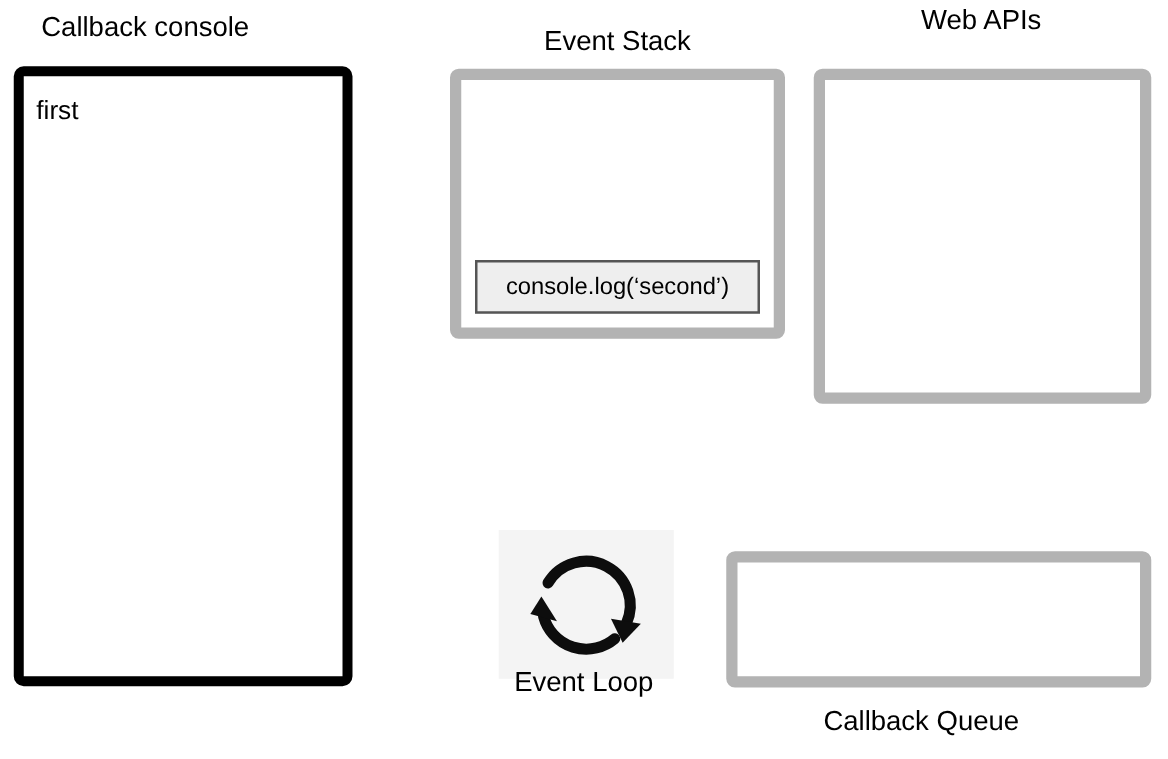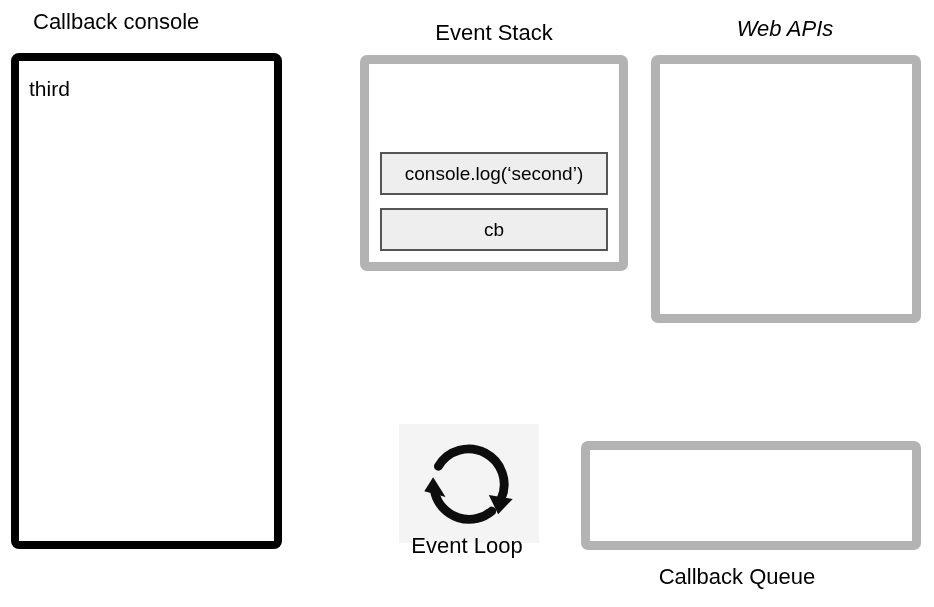--- a/index.html
+++ b/index.html
@@ -36,21 +36,21 @@
   
   .gray-box {
     position: absolute;
     border: 9px solid #b3b3b3;
     border-radius: 7px;
     box-sizing: border-box;
     background: #ffffff;
   }
   #cs-title { left: 392px; top: 20px; width: 204px; }
   #cs-box   { left: 360px; top: 55px; width: 268px; height: 216px; }
-  #wa-title { left: 683px; top: 16px; width: 204px; font-style: italic; }
+  #wa-title { left: 683px; top: 3px; width: 204px; }
   #wa-box   { left: 651px; top: 55px; width: 270px; height: 268px; }
   #cq-box   { left: 581px; top: 441px; width: 340px; height: 109px; }
   #cq-title { left: 635px; top: 564px; width: 204px; }
   #el-title { left: 365px; top: 533px; width: 204px; }
 
   
   #frames {
     position: absolute;
     left: 11px; right: 11px; bottom: 11px;
     display: flex; flex-direction: column; gap: 13px;
@@ -74,28 +74,27 @@
   }
   #el-icon svg { display: block; }
 </style>
 </head>
 <body>
 
 <div>
 
   <div class="title" id="bc-title">Callback console</div>
   <div id="console-box">
-    <div class="console-line">third</div>
+    <div class="console-line">first</div>
   </div>
 
   <div class="title centered" id="cs-title">Event Stack</div>
   <div class="gray-box" id="cs-box">
     <div id="frames">
       <div class="frame">console.log(‘second’)</div>
-      <div class="frame">cb</div>
     </div>
   </div>
 
   <div class="title centered" id="wa-title">Web APIs</div>
   <div class="gray-box" id="wa-box"></div>
 
   <div id="el-icon">
     <span>
       <svg width="106" height="104" viewBox="0 0 100 100">
         <g fill="none" stroke="#0d0d0d" stroke-width="8.5" stroke-linecap="round">

